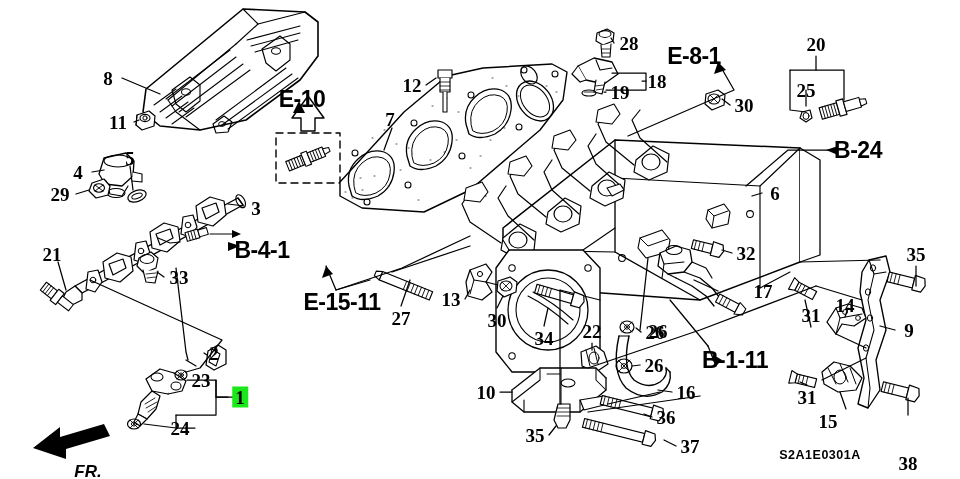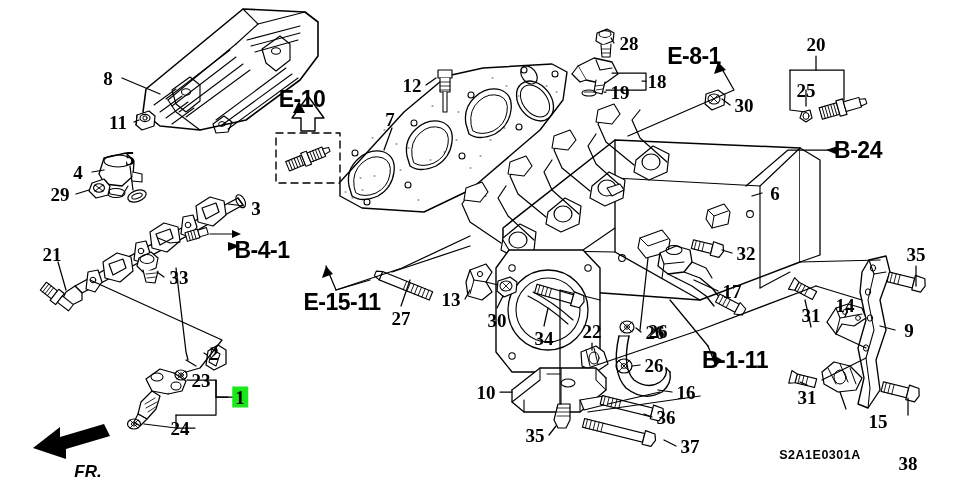--- a/index.html
+++ b/index.html
@@ -729,28 +729,28 @@
       <div class="lbl num" style="left: 544px; top: 338px;"><span>34</span></div>
       <div class="lbl num" style="left: 592px; top: 331px;"><span>22</span></div>
       <div class="lbl num" style="left: 655px; top: 332px;"><span>26</span></div>
       <div class="lbl num" style="left: 654px; top: 365px;"><span>26</span></div>
       <div class="lbl num" style="left: 486px; top: 392px;"><span>10</span></div>
       <div class="lbl num" style="left: 535px; top: 435px;"><span>35</span></div>
       <div class="lbl num" style="left: 666px; top: 417px;"><span>36</span></div>
       <div class="lbl num" style="left: 690px; top: 446px;"><span>37</span></div>
       <div class="lbl num" style="left: 686px; top: 392px;"><span>16</span></div>
       <div class="lbl num" style="left: 746px; top: 253px;"><span>32</span></div>
-      <div class="lbl num" style="left: 732px; top: 291px; text-align: center;"><span>17</span></div>
+      <div class="lbl num" style="left: 763px; top: 291px; text-align: center;"><span>17</span></div>
       <div class="lbl num" style="left: 658px; top: 331px;"><span>26</span></div>
       <div class="lbl num" style="left: 811px; top: 315px;"><span>31</span></div>
       <div class="lbl num" style="left: 845px; top: 305px;"><span>14</span></div>
       <div class="lbl num" style="left: 909px; top: 330px;"><span>9</span></div>
       <div class="lbl num" style="left: 916px; top: 254px;"><span>35</span></div>
       <div class="lbl num" style="left: 807px; top: 397px;"><span>31</span></div>
-      <div class="lbl num" style="left: 878px; top: 421px;"><span>15</span></div>
+      <div class="lbl num" style="left: 828px; top: 421px;"><span>15</span></div>
       <div class="lbl num" style="left: 908px; top: 427px; margin-top: 36px;"><span>38</span></div>
     </div>
   <div id="refs">
       <div class="lbl ref" style="left: 302px; top: 99px;">E-10</div>
       <div class="lbl ref" style="left: 694px; top: 56px;">E-8-1</div>
       <div class="lbl ref" style="left: 858px; top: 150px;">B-24</div>
       <div class="lbl ref" style="left: 262px; top: 250px;">B-4-1</div>
       <div class="lbl ref" style="left: 342px; top: 258px; margin-top: 44px;">E-15-11</div>
       <div class="lbl ref" style="left: 735px; top: 360px;">B-1-11</div>
     </div>

